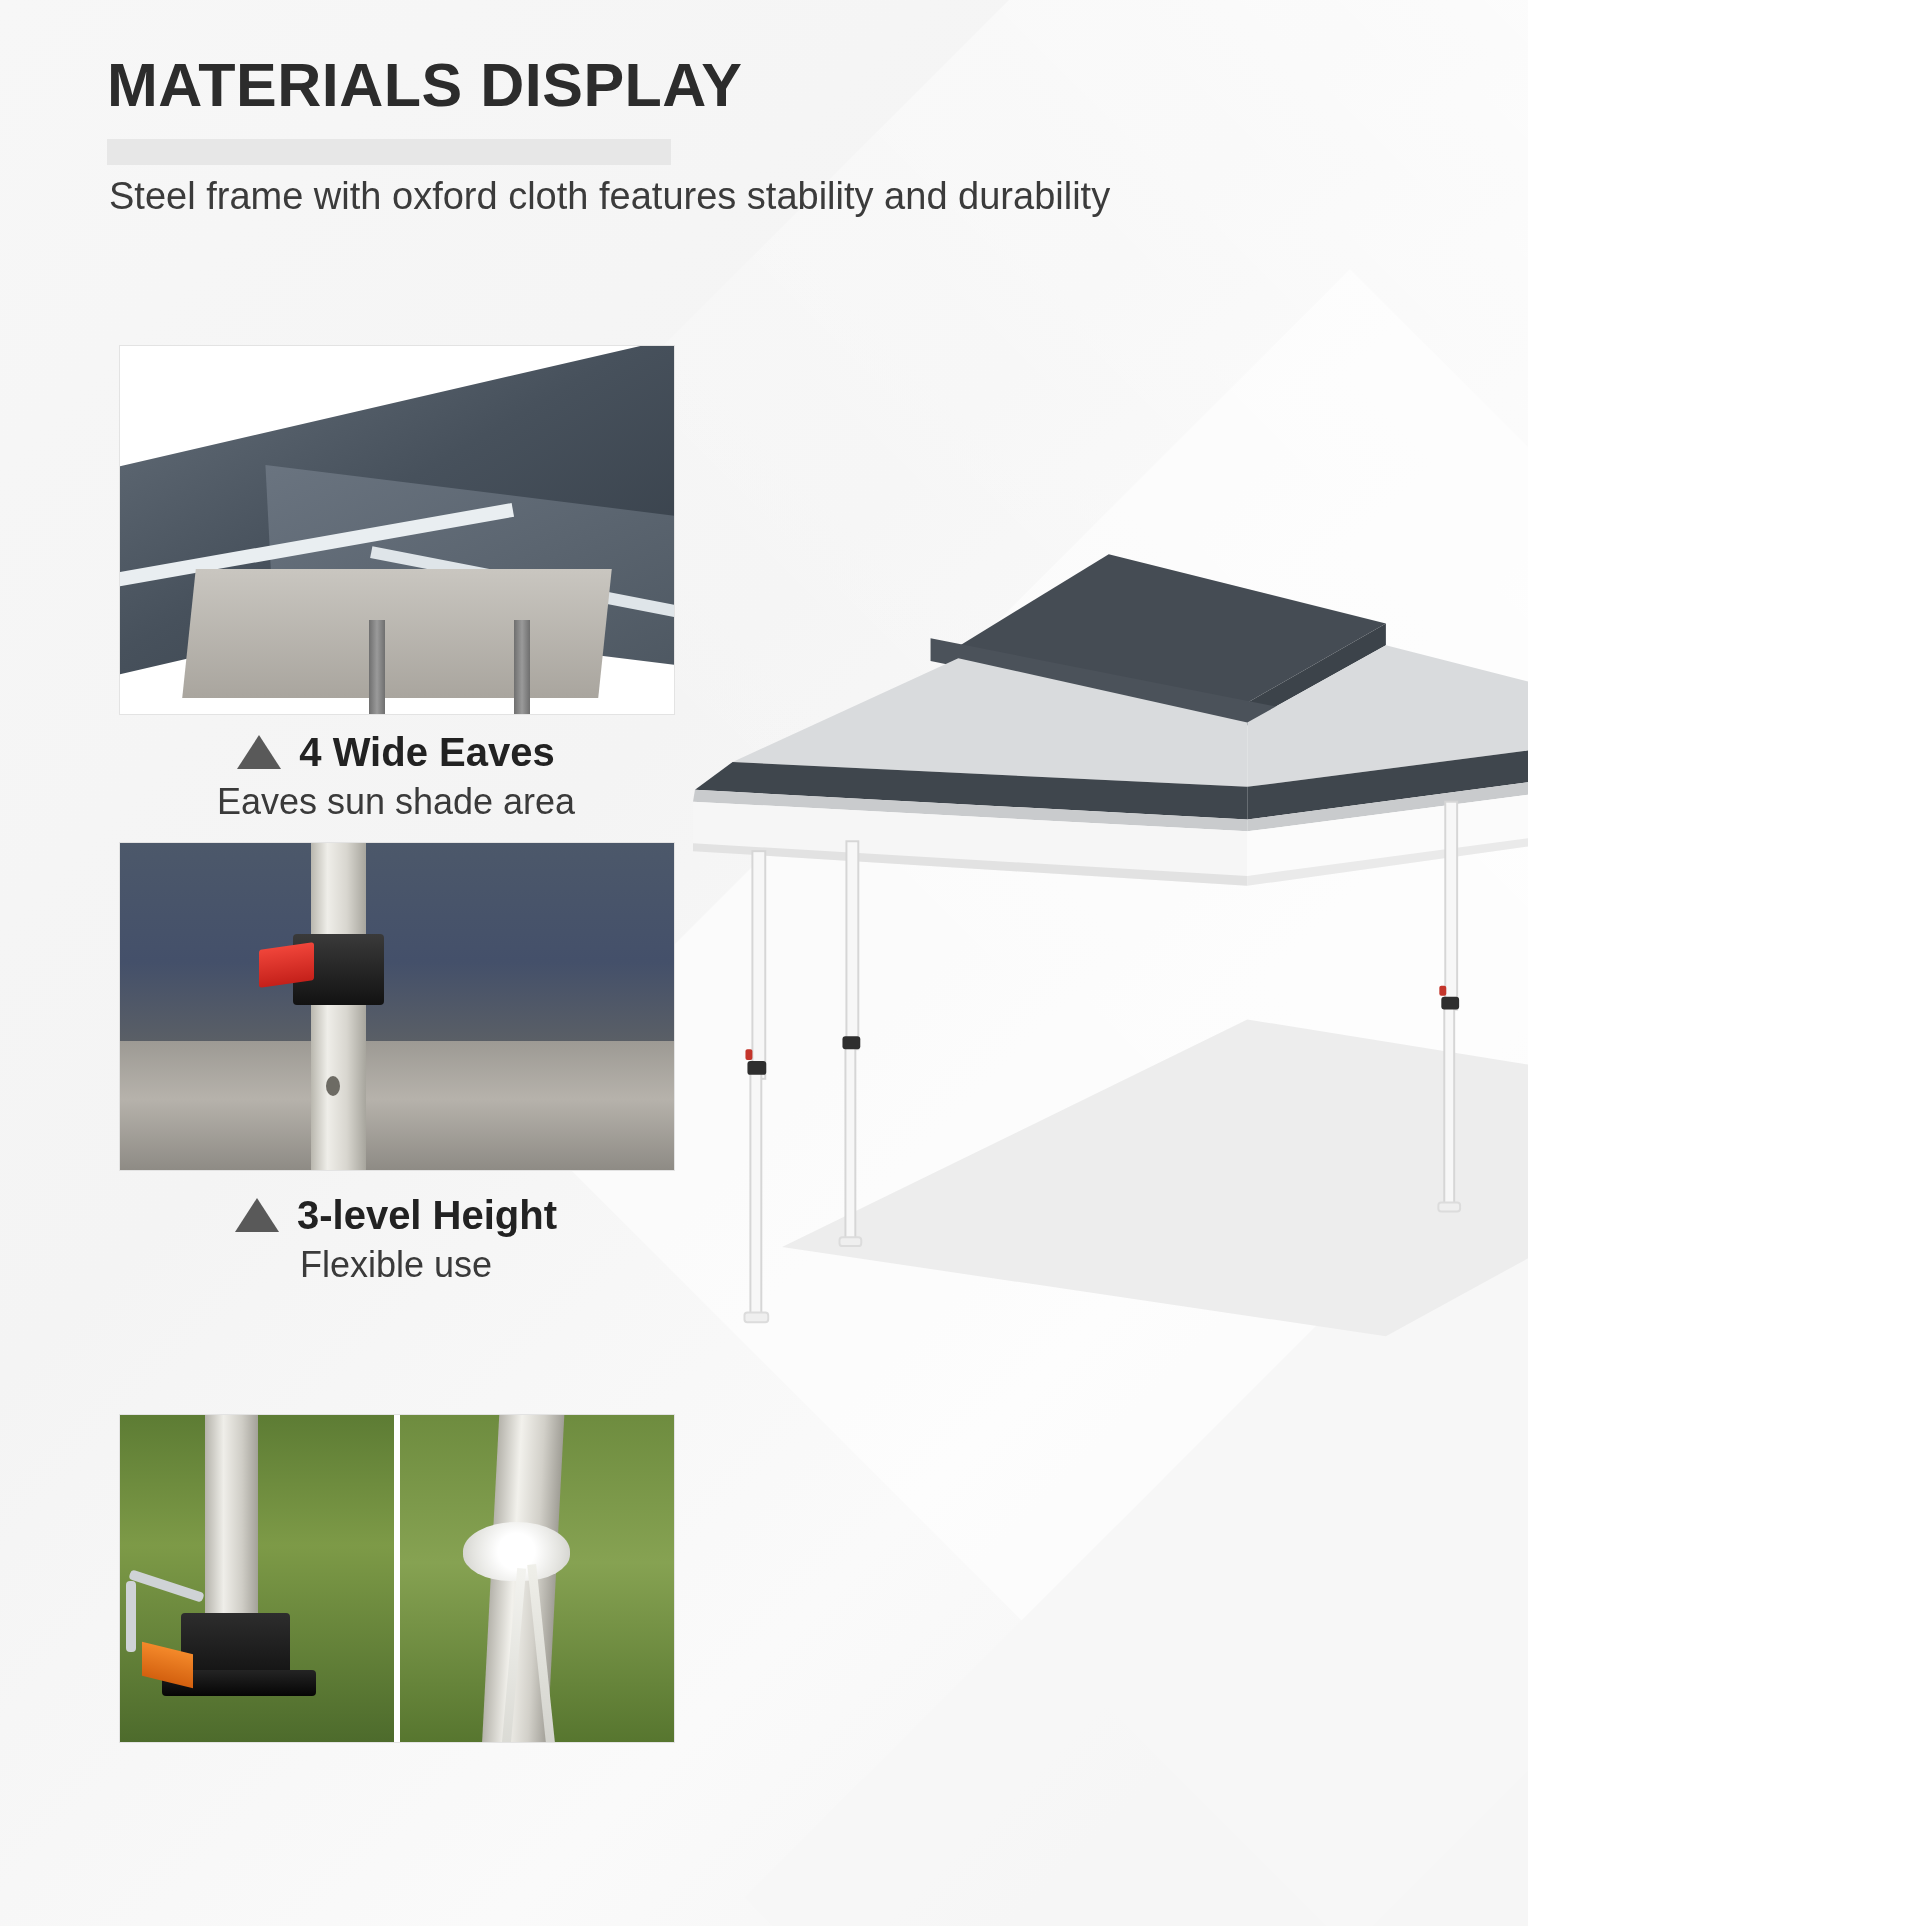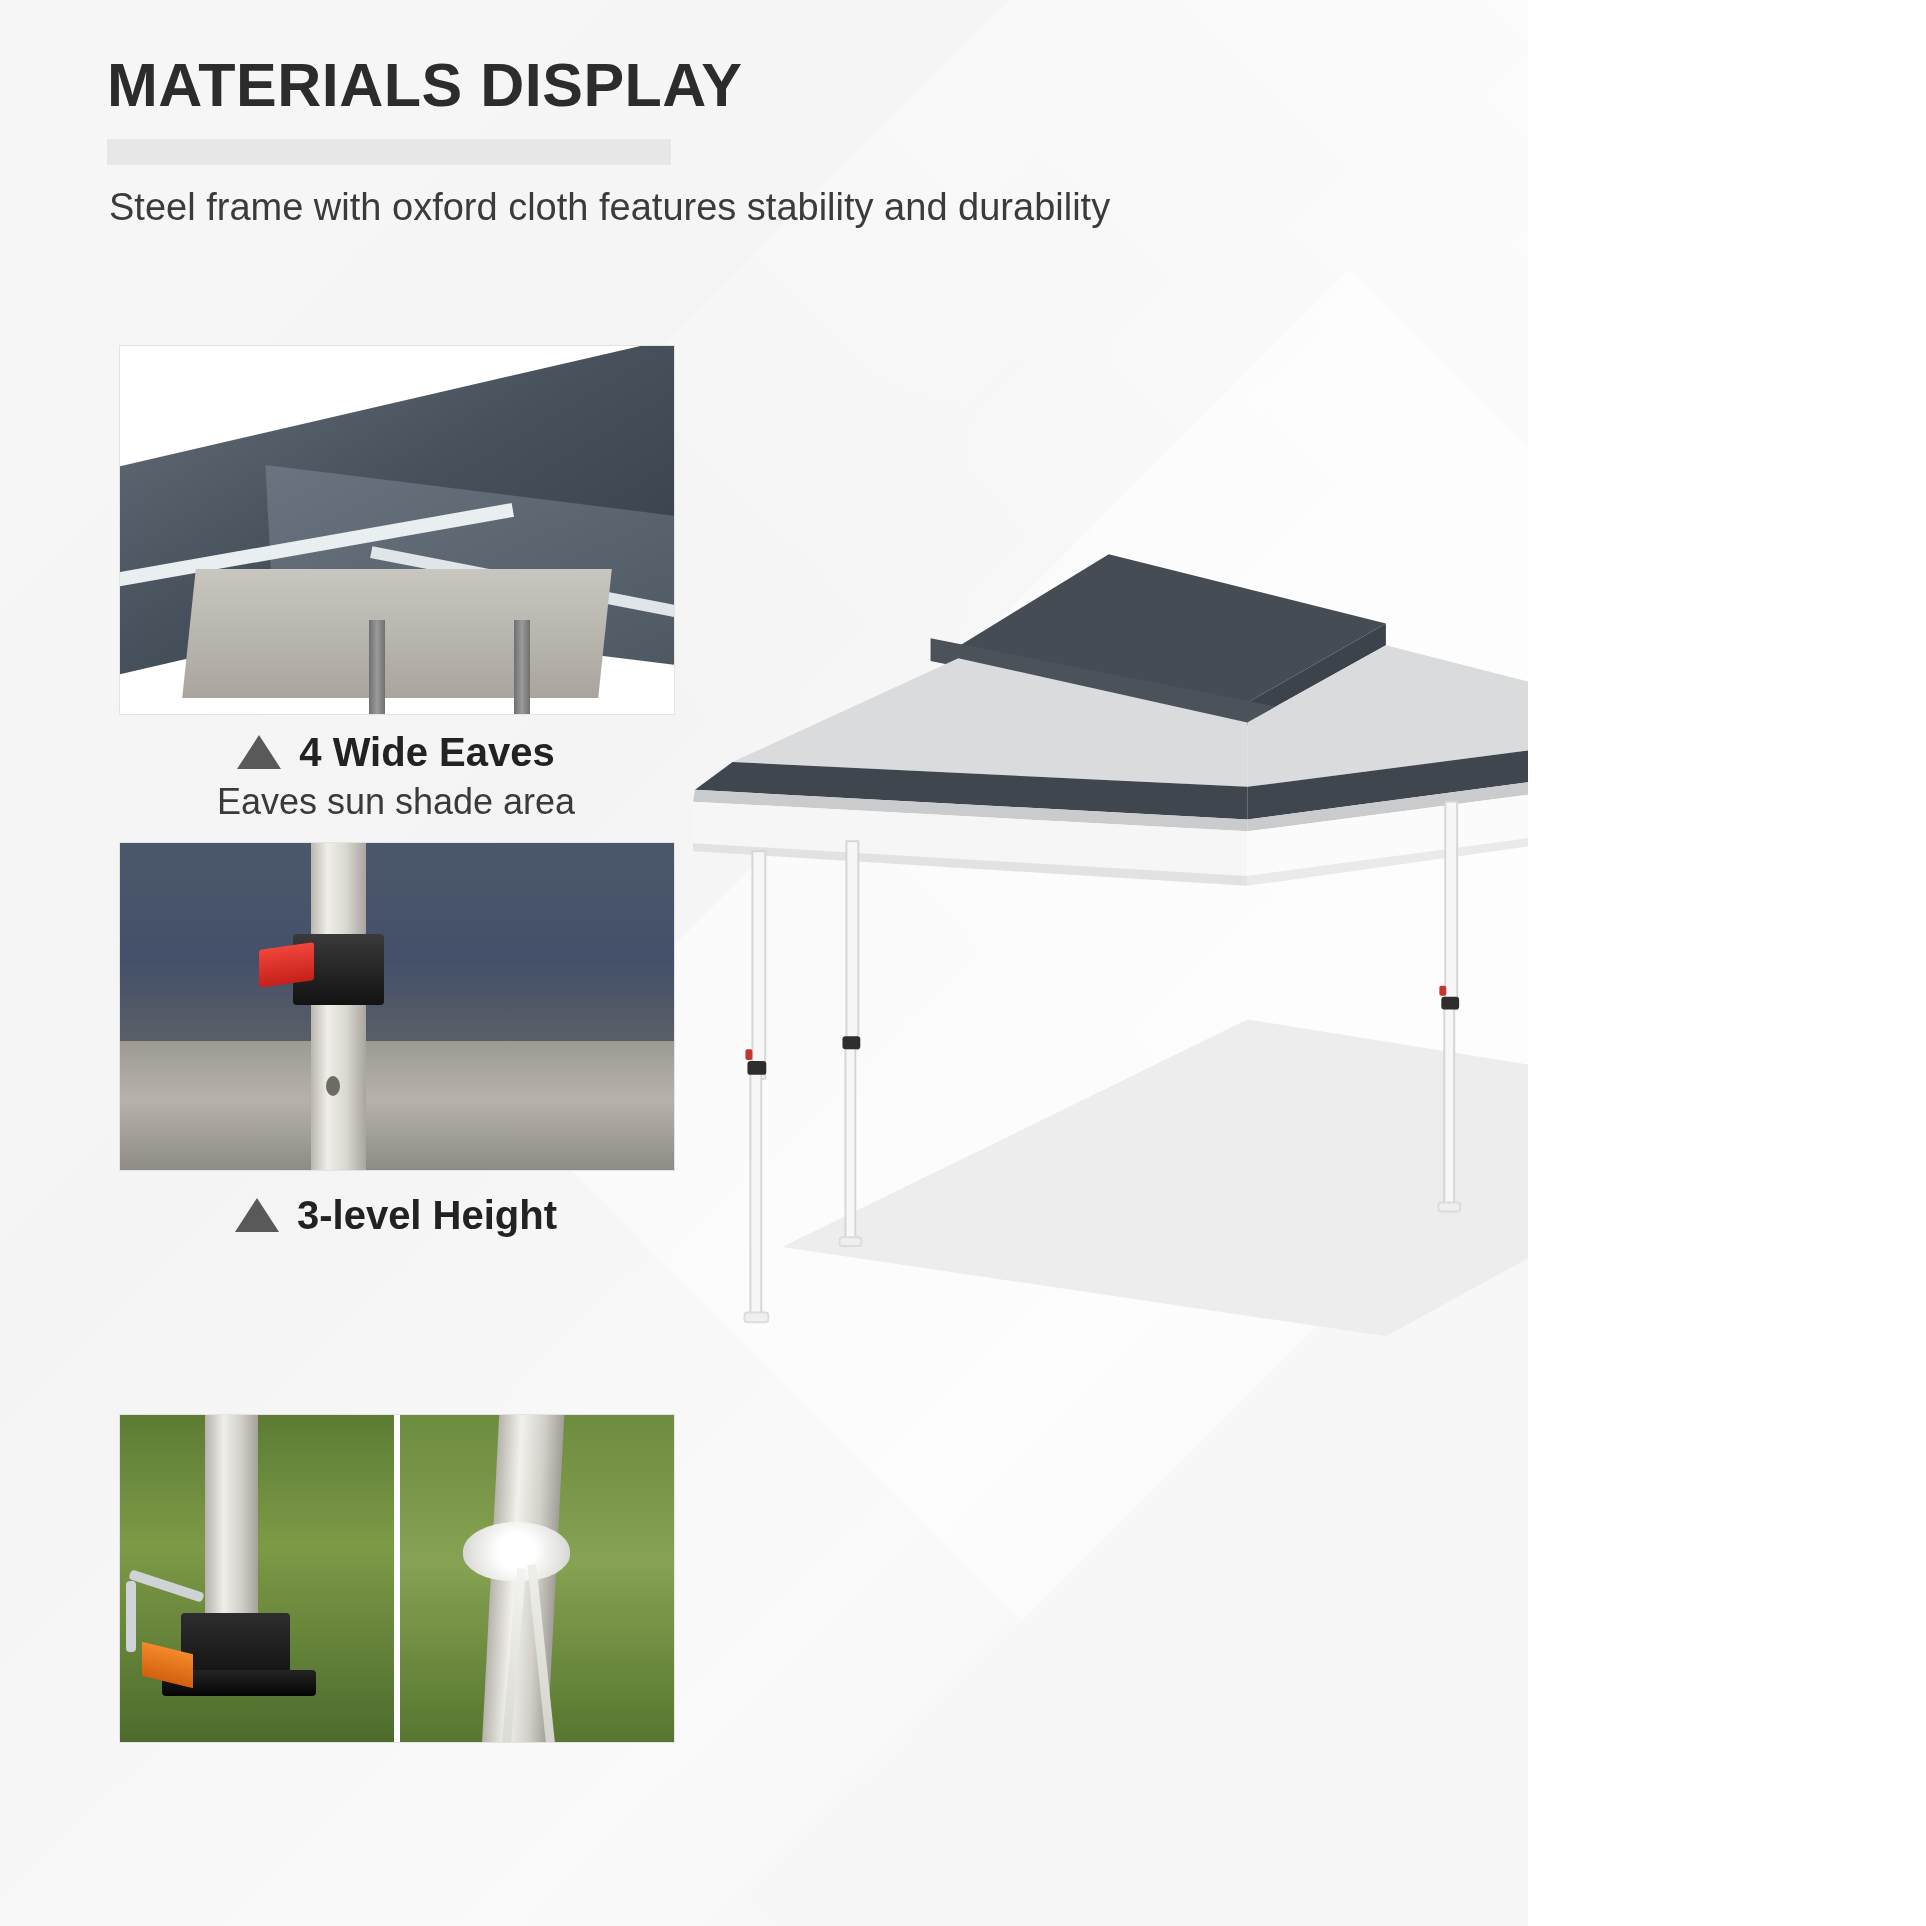--- a/index.html
+++ b/index.html
@@ -59,21 +59,21 @@
     position: absolute;
     left: 107px;
     top: 139px;
     width: 564px;
     height: 26px;
     background: rgba(228,228,228,0.85);
   }
   .subtitle {
     position: absolute;
     left: 109px;
-    top: 186px;
+    top: 175px;
     font-size: 38px;
     color: #3b3b3b;
     font-weight: 400;
   }
 
   
   .feature {
     position: absolute;
     left: 119px;
     width: 554px;
@@ -288,20 +288,21 @@
       <div class="lockbox"></div>
       <div class="redlever"></div>
       <div class="hole"></div>
     </div>
     <div class="caption-row" style="align-items:center;margin-top:21px;">
       <div class="tri"></div>
       <div class="cap-main">
         <div>3-level Height</div>
       </div>
     </div>
+    <div class="cap-sub">Flexible use</div>
   </div>
 
   <div class="feature" style="top:1414px;">
     <div class="photo p3">
       <div class="half">
         <div class="grassA"></div>
         <div class="poleA"></div>
         <div class="footA"></div>
         <div class="plateA"></div>
         <div class="nail"></div>

